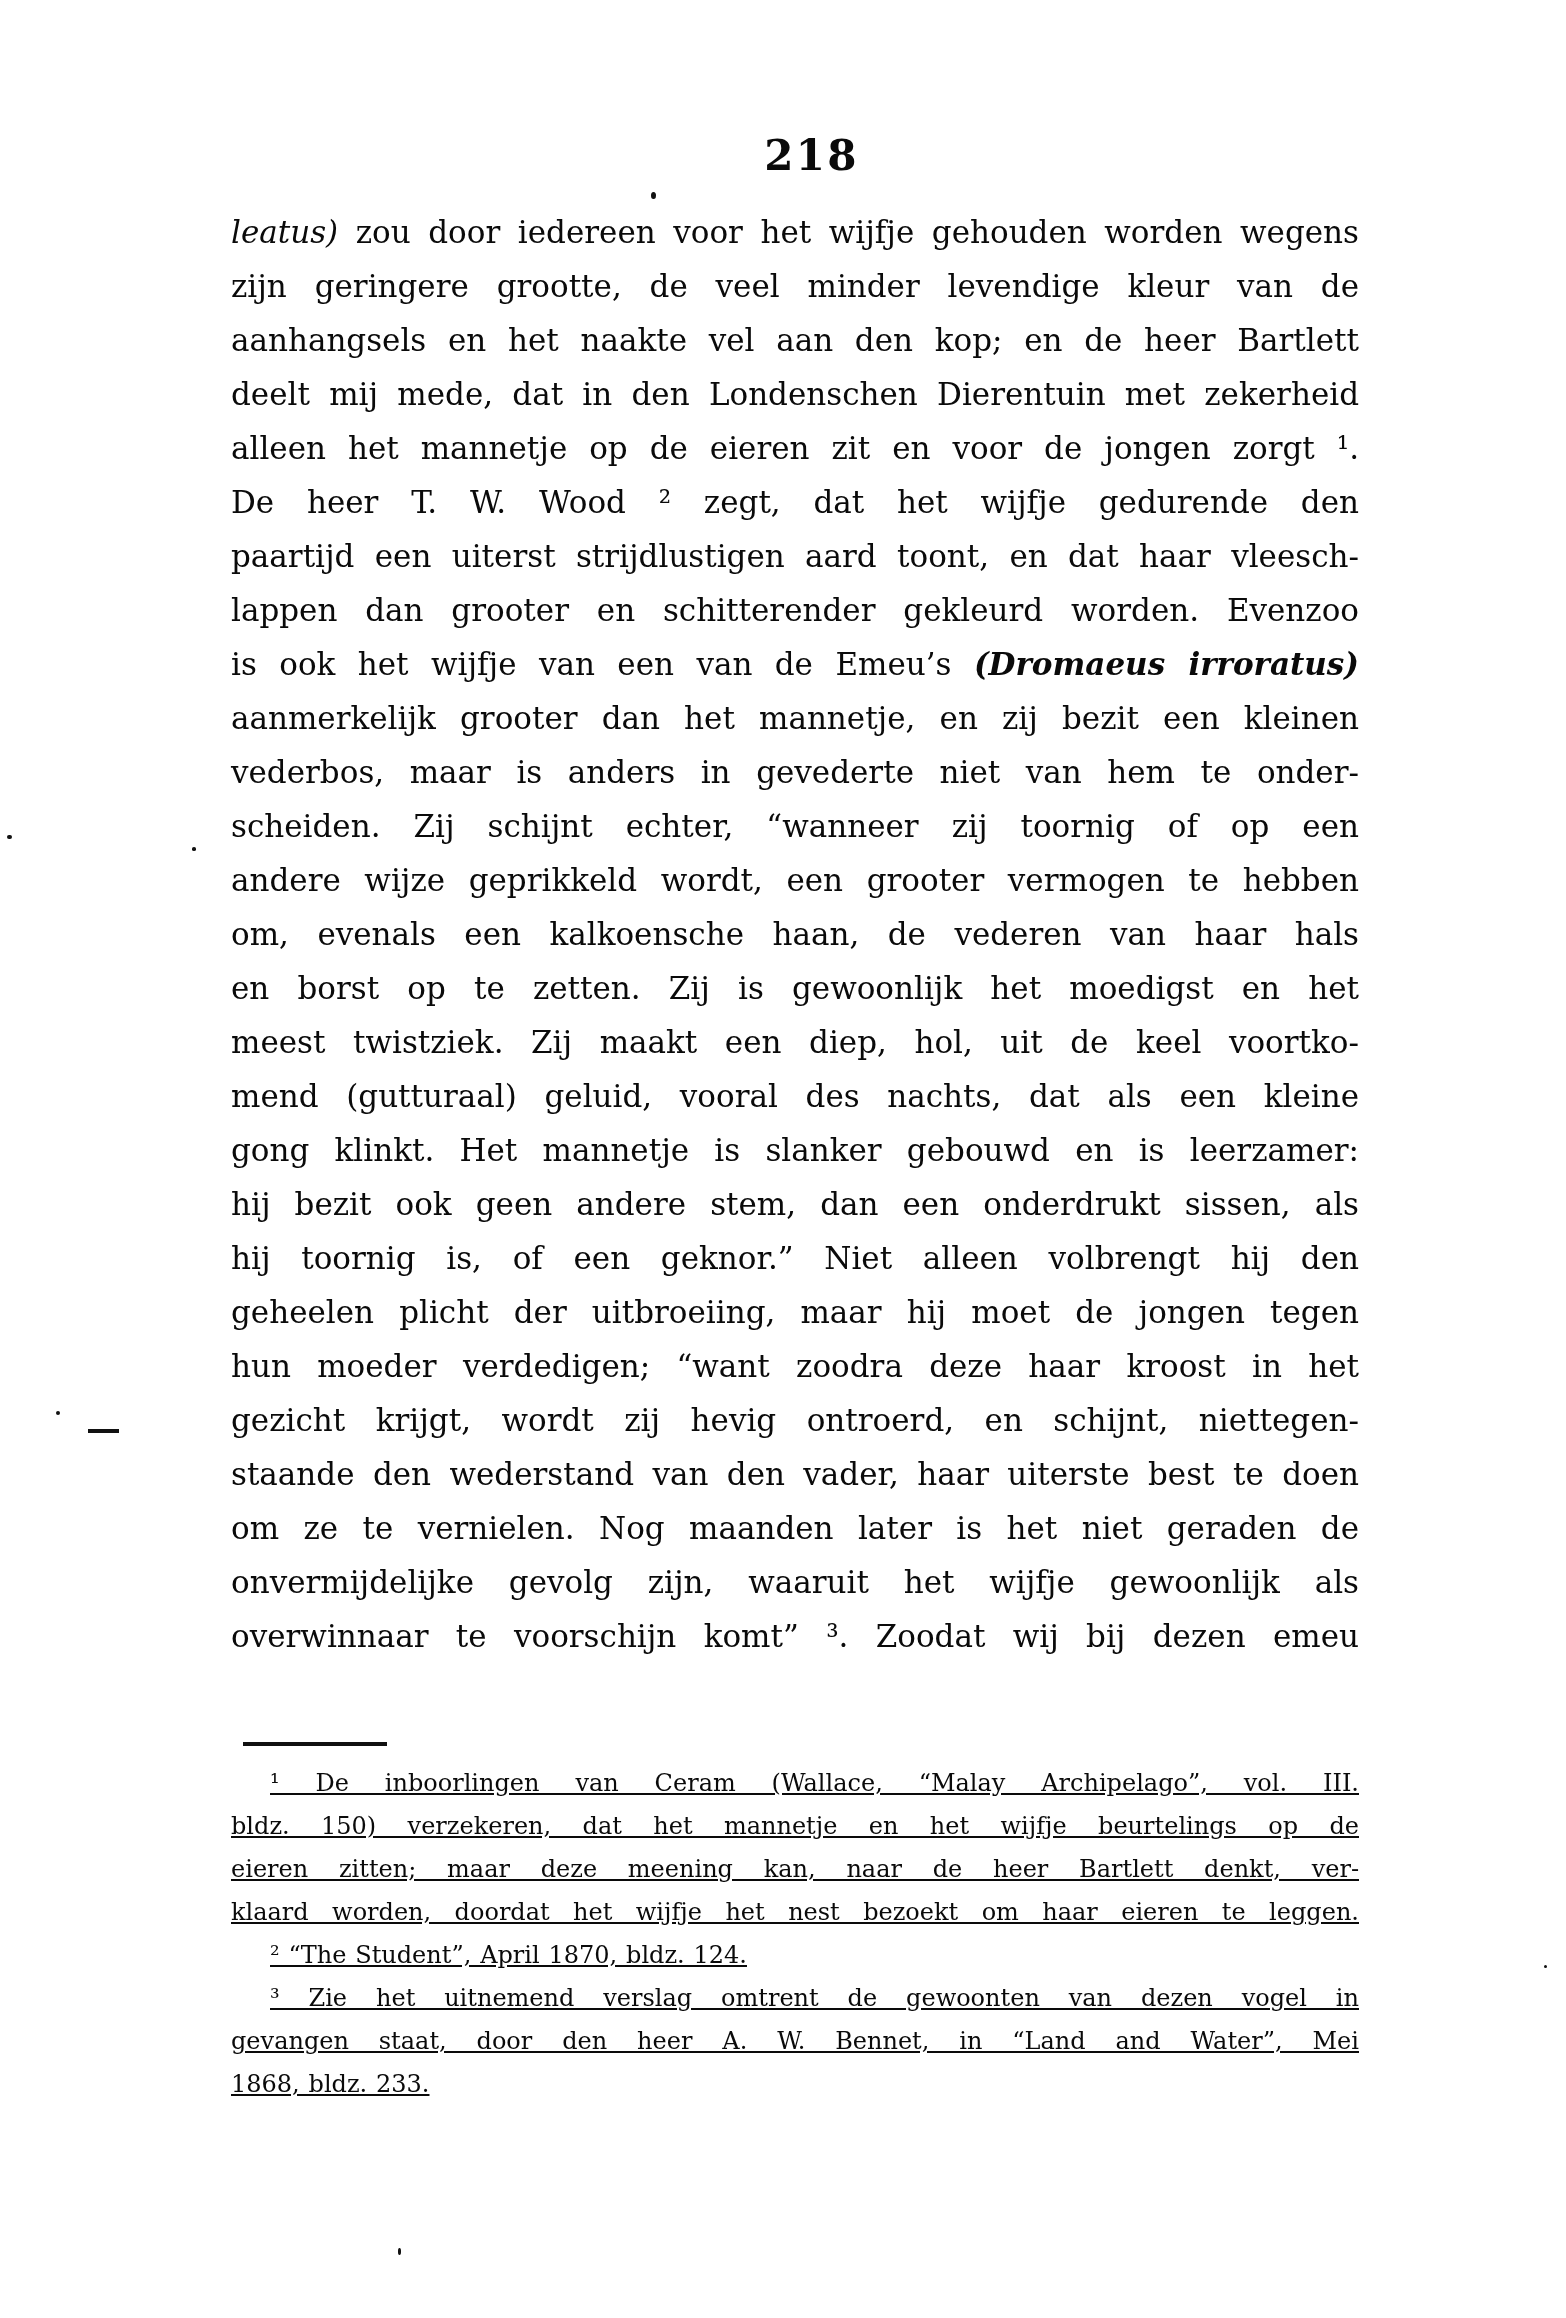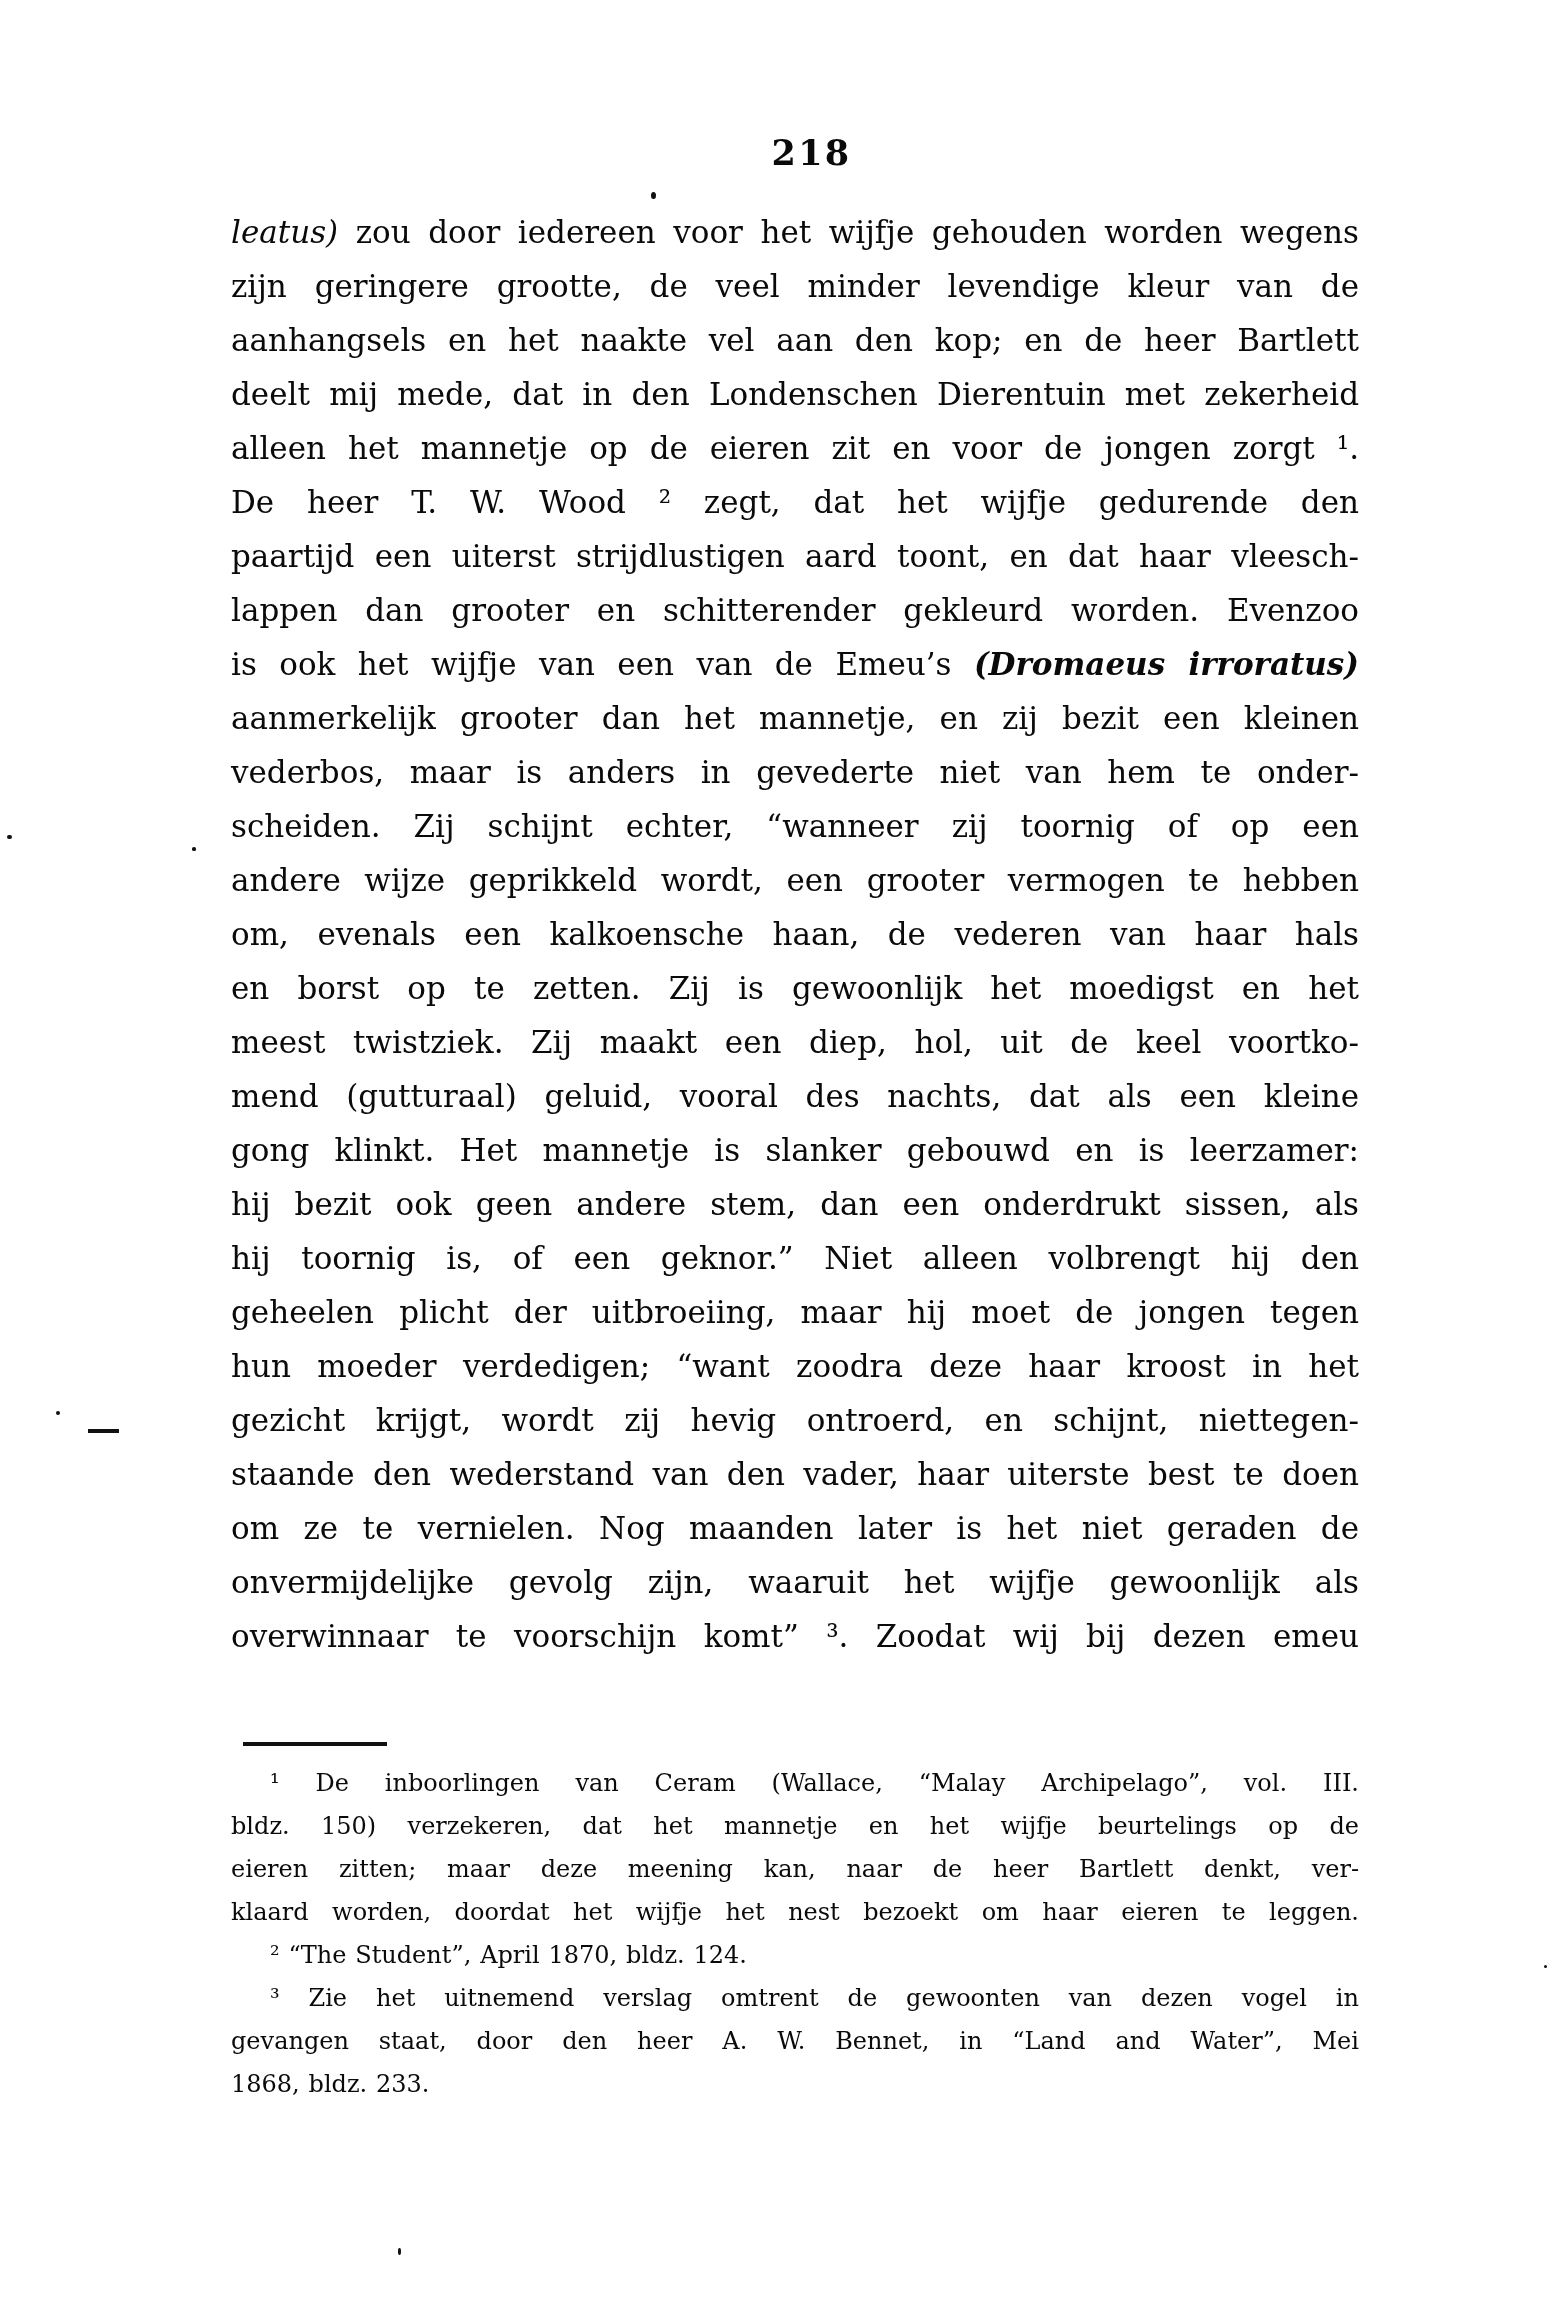--- a/index.html
+++ b/index.html
@@ -8,21 +8,21 @@
     width: 1566px;
     height: 2398px;
     background: #ffffff;
     color: #0a0a0a;
     font-family: "DejaVu Serif", "Liberation Serif", serif;
     overflow: hidden;
   }
   .page-number {
     position: absolute;
     left: 742px; top: 135px; width: 139px;
-    font-size: 35px; line-height: 1;
+    font-size: 42px; line-height: 1;
     text-align: center; letter-spacing: 2.3px;
     font-weight: bold;
   }
   .body-text {
     position: absolute;
     left: 231px; top: 205px; width: 1128px;
     font-size: 31px; line-height: 54px;
     word-spacing: 0.06em;
   }
   .bline {
@@ -35,20 +35,21 @@
   .fn-rule {
     position: absolute;
     left: 243px; top: 1742px; width: 144px; height: 3.7px;
     background: #111111;
   }
   .footnotes {
     position: absolute;
     left: 231px; top: 1762px; width: 1128px;
     font-size: 24px; line-height: 43px;
     word-spacing: 0.05em;
+    text-decoration: underline;
   }
   .fline { height: 43px; }
   .fline.just { text-align: justify; text-align-last: justify; }
   .fline.indent { text-indent: 39px; }
   .artifact { position: absolute; background: #111111; }
   .round { border-radius: 50%; }
 </style>
 </head>
 <body>
 

